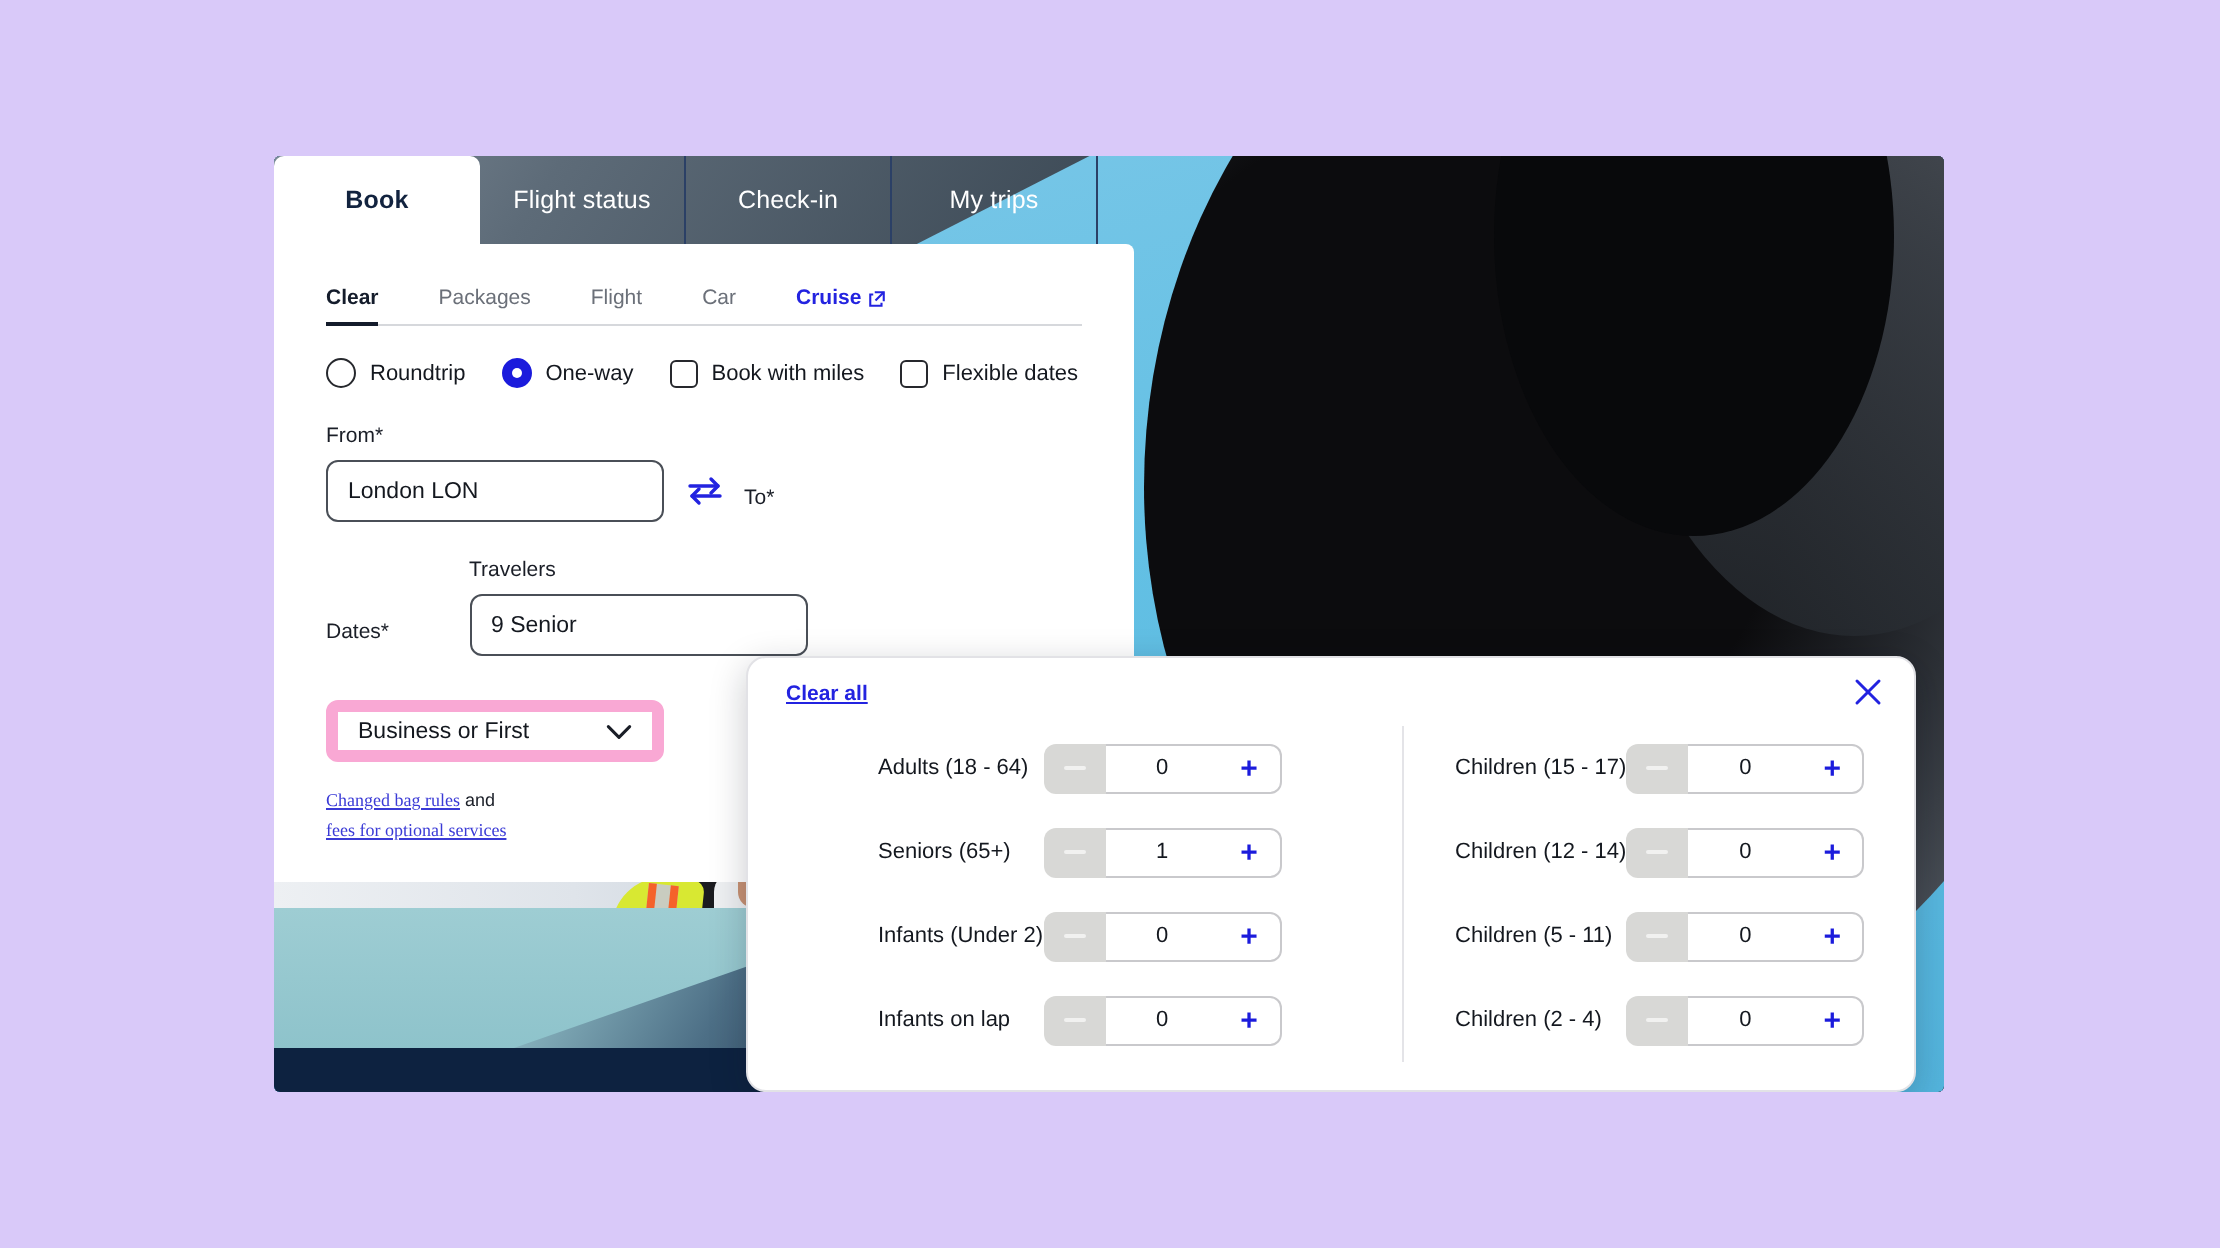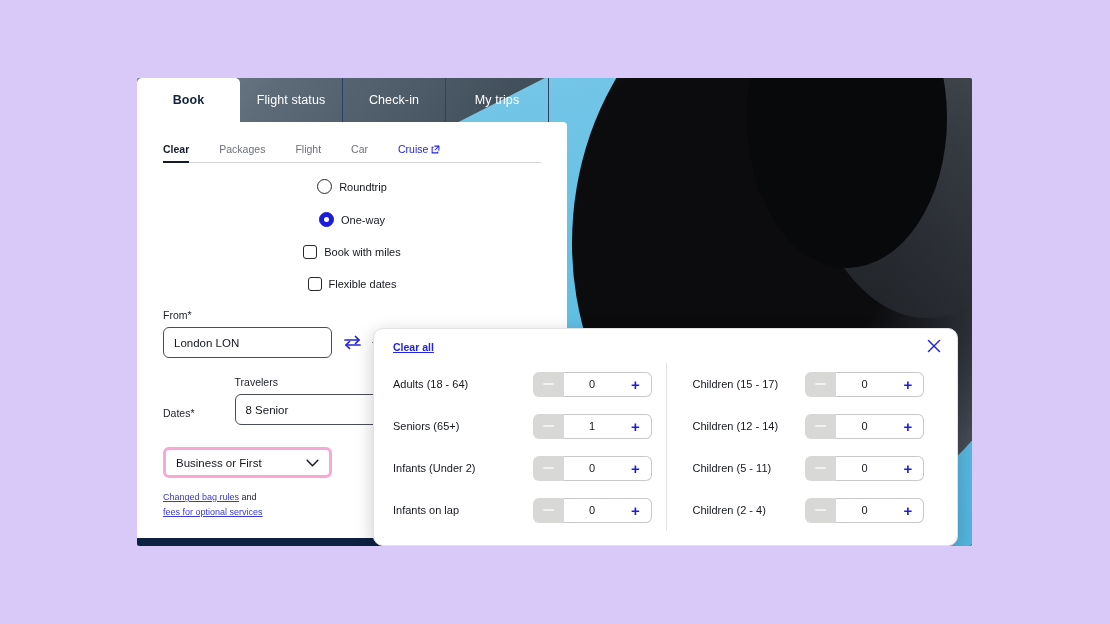--- a/index.html
+++ b/index.html
@@ -259,34 +259,33 @@
   }
   .subtab.active {
     color: #141c2b;
     font-weight: 700;
     border-bottom: 2px solid #141c2b;
     margin-bottom: -1px;
     padding-bottom: 6px;
   }
   .subtab.link {
     color: #2323e0;
-    font-weight: 400;
+    font-weight: 700;
     margin-right: 0;
     display: flex;
     align-items: center;
     gap: 3px;
   }
   .ext-icon { display: inline-block; width: 9px; height: 9px; }
 
   .options-row {
     display: flex;
     align-items: center;
     margin: 16px 26px 0 26px;
     gap: 18px;
-    flex-direction: column;
   }
   .opt { display: flex; align-items: center; gap: 7px; font-size: 11px; color: #14181f; white-space: nowrap; }
   .radio {
     width: 15px; height: 15px;
     border: 1.6px solid #26282d;
     border-radius: 50%;
     box-sizing: border-box;
   }
   .radio.checked {
     border-color: #1b1bdc;
@@ -341,21 +340,21 @@
     align-items: center;
     justify-content: center;
     height: 31px;
     color: #2323e0;
   }
   .cal-icon { width: 12px; height: 12px; color: #2323e0; flex: none; }
 
   .select {
     width: 169px;
     height: 31px;
-    border: 3px solid #f9a8d4;
+    border: 6px solid #f9a8d4;
     border-radius: 6px;
     box-sizing: border-box;
     display: flex;
     align-items: center;
     justify-content: space-between;
     padding: 0 10px;
     font-size: 11.5px;
     color: #14181f;
     margin: 22px 0 0 26px;
   }
@@ -377,20 +376,21 @@
   }
   .bag-links {
     margin: 12px 0 0 26px;
     font-size: 9px;
     color: #1a1e27;
     line-height: 1.65;
   }
   .bag-links a {
     color: #3a3ad6;
     text-decoration: underline;
+    font-family: Liberation Serif, serif;
   }
 
   
   .popup {
     position: absolute;
     left: 236px;
     top: 250px;
     width: 585px;
     height: 218px;
     background: #ffffff;
@@ -419,20 +419,21 @@
     color: #2323e0;
   }
   .popup-cols {
     display: flex;
     padding: 0 19px;
     box-sizing: border-box;
   }
   .popup-col {
     width: 50%;
     box-sizing: border-box;
+    margin-left: 46px;
   }
   .popup-col.right {
     border-left: 1px solid #e4e4e8;
     padding-left: 26px;
   }
   .stepper-row {
     display: flex;
     align-items: center;
     justify-content: space-between;
     height: 42px;
@@ -601,21 +602,21 @@
     </div>
 
     <div class="field-grid">
       <div class="field">
         <div class="field-label">Dates*</div>
       </div>
       <div class="swap-btn"></div>
       <div class="field">
         <div class="field-label">Travelers</div>
         <div class="input">
-          <span>8 Senior</span>
+          <span>9 Senior</span>
         </div>
       </div>
     </div>
 
     <div class="select">
       <span>Business or First</span>
       <svg class="chev" viewBox="0 0 14 9" fill="none" stroke="#1a1e27" stroke-width="1.7" stroke-linecap="round" stroke-linejoin="round">
         <path d="M1 1.5L7 7.5L13 1.5"></path>
       </svg>
     </div>

